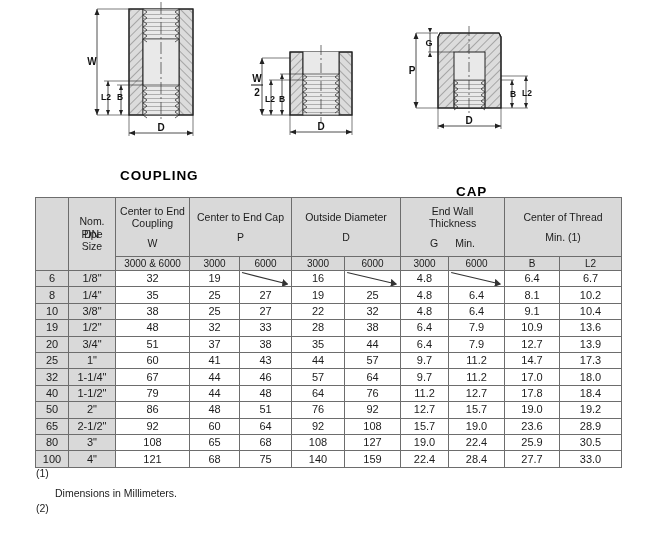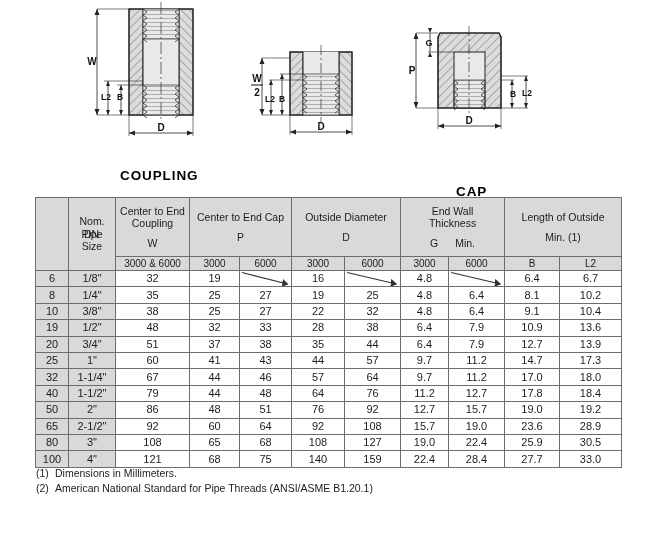--- a/index.html
+++ b/index.html
@@ -135,20 +135,21 @@
     display: flex;
     margin-bottom: 0px;
   }
   .fn-mark {
     width: 19px;
     flex: 0 0 19px;
   }
   .fn-body {
     flex: 1;
     text-align: justify;
+    margin-top: 20px;
   }
   .fn-body .l2 { display:block; }
 </style>
 </head>
 <body>
 
 <div id="drawings">
 
   <div class="drawing" id="dwg-coupling">
     <svg width="190" height="150" viewBox="0 0 190 150">
@@ -368,21 +369,21 @@
             <span class="gline">Thickness</span>
             <span class="gspacer"></span>
             <span class="two-sym">
               <span>G</span>
               <span>Min.</span>
             </span>
           </div>
         </th>
         <th class="grp" colspan="2">
           <div class="grp-inner">
-            <span class="gline">Length of Outside</span>
+            <span class="gline">Center of Thread</span>
             <span class="gspacer"></span>
             <span class="gline">Min. (1)</span>
           </div>
         </th>
       </tr>
       <tr>
         <th class="sub">3000 &amp; 6000</th>
         <th class="sub">3000</th>
         <th class="sub">6000</th>
         <th class="sub">3000</th>
@@ -582,16 +583,15 @@
 </div>
 
 <div id="footnotes">
   <div class="fn">
     <div class="fn-mark">(1)</div>
     <div class="fn-body">Dimensions in Millimeters.</div>
   </div>
   <div class="fn">
     <div class="fn-mark">(2)</div>
     <div class="fn-body">
-      <span class="l2">American National Standard for Pipe Threads (ANSI/ASME B1.20.1)</span>
     </div>
   </div>
 </div>
 
 </body></html>

